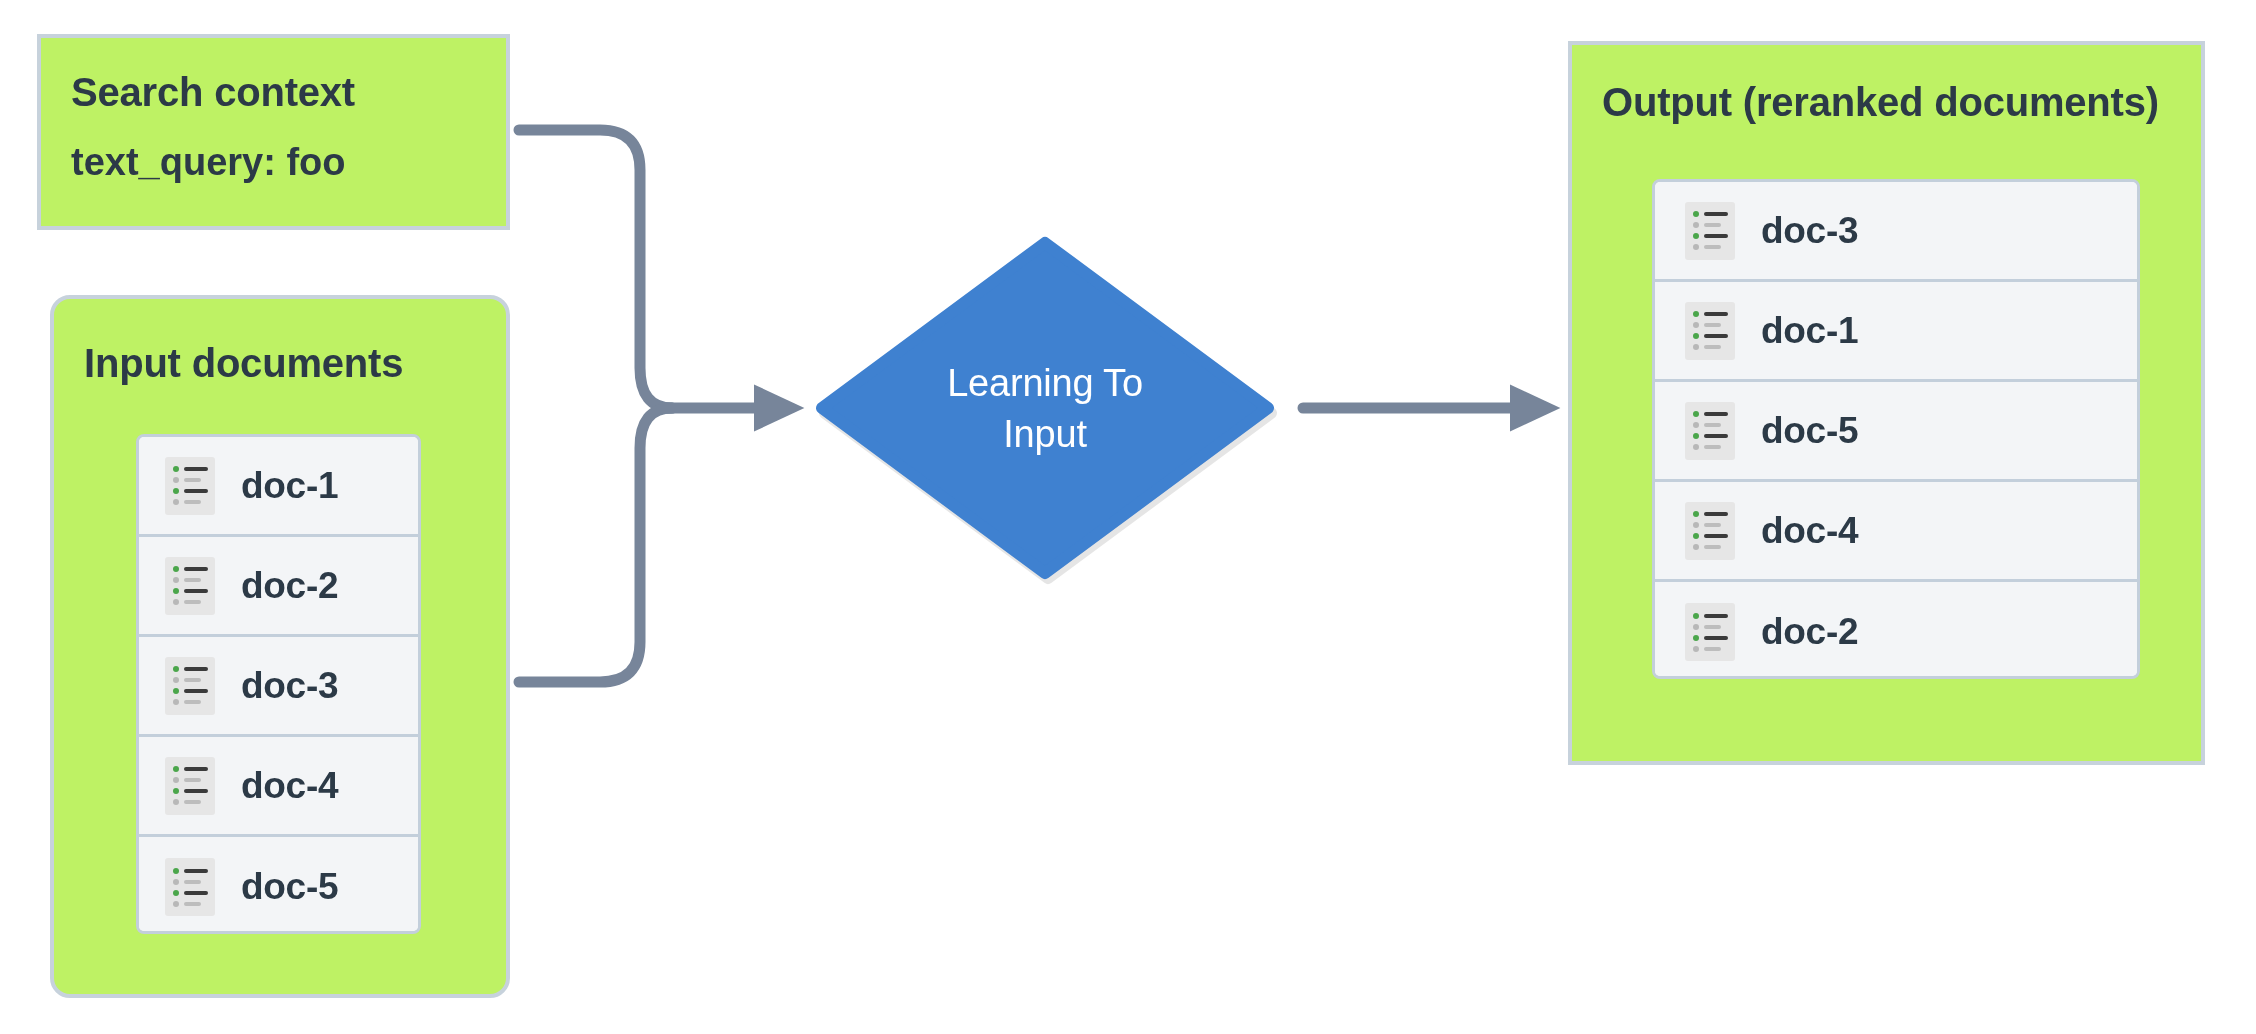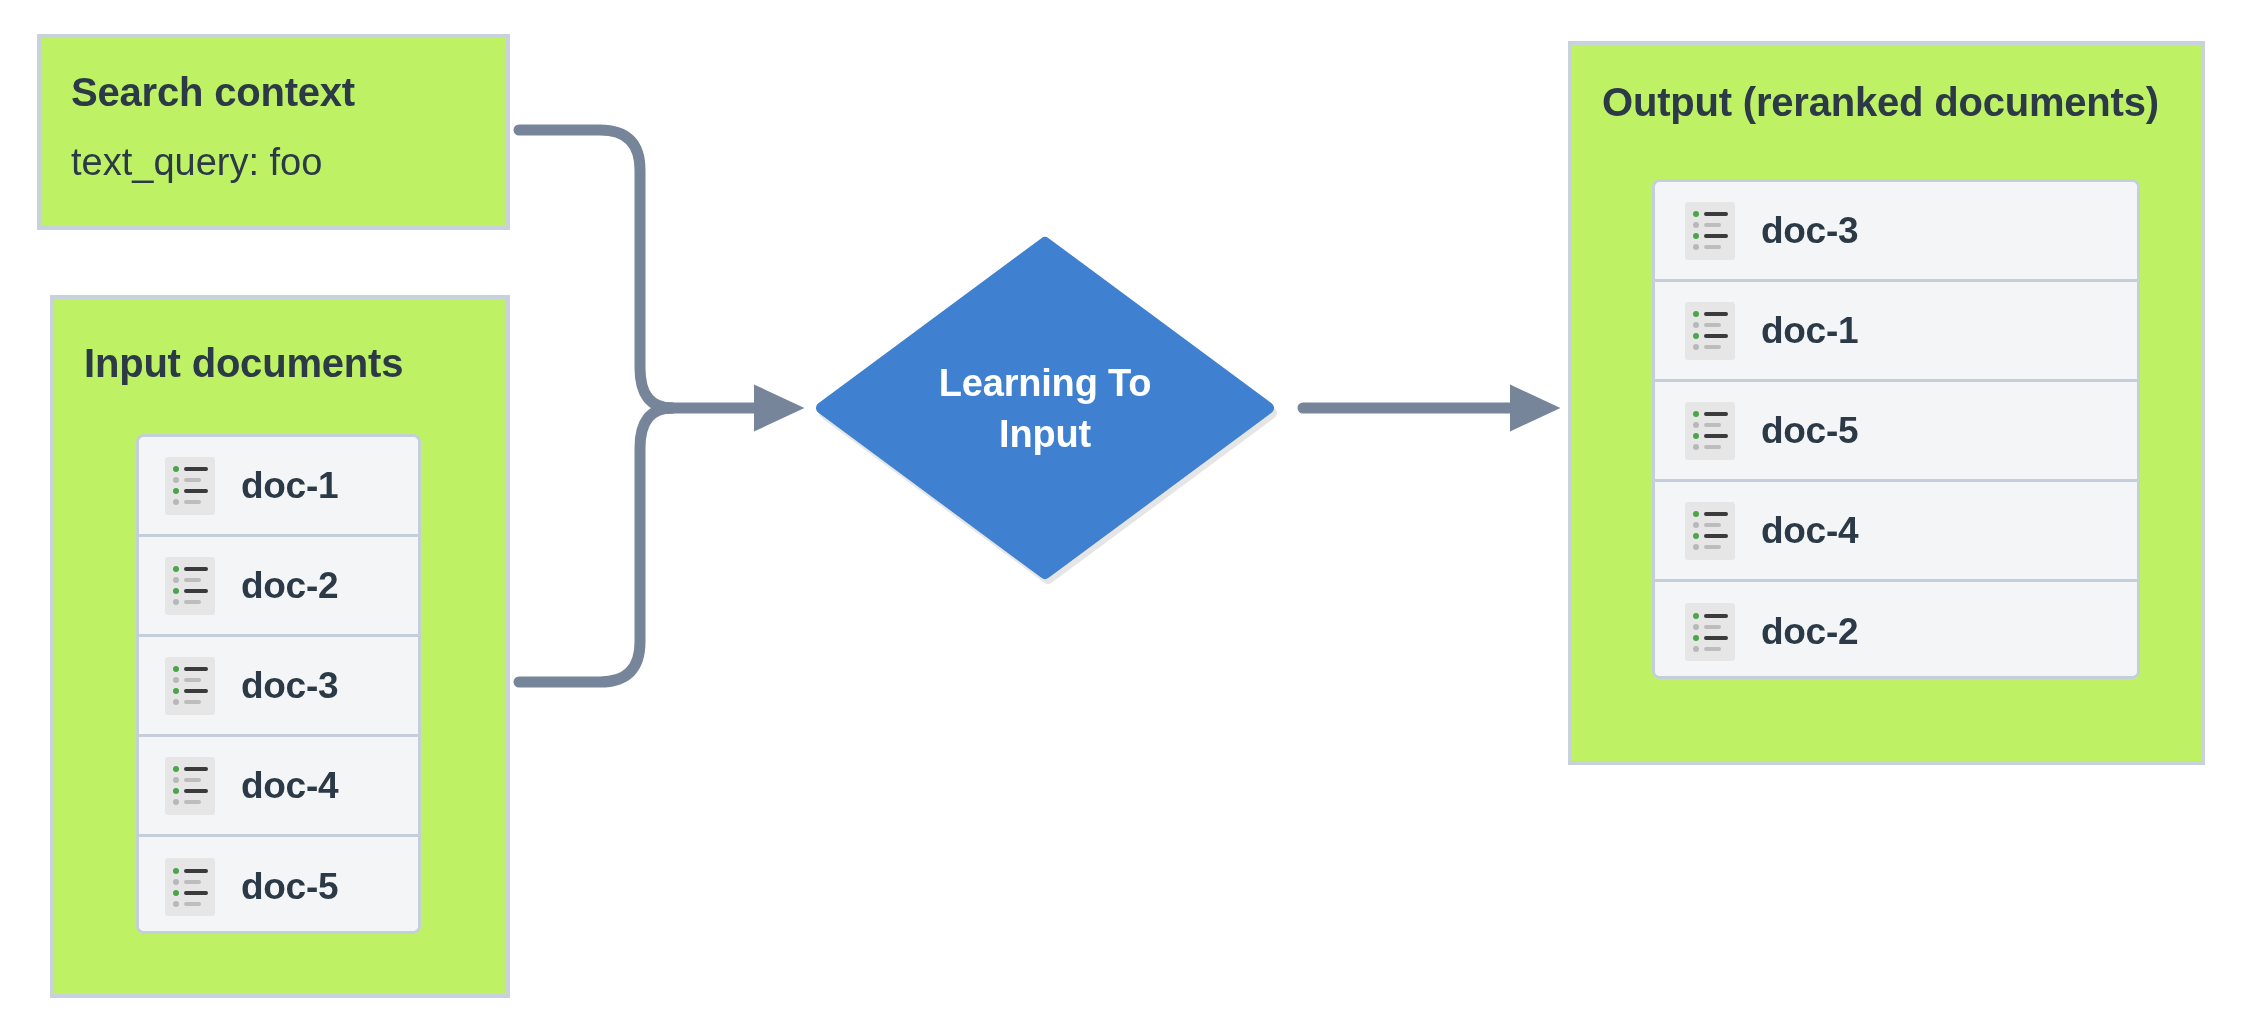--- a/index.html
+++ b/index.html
@@ -32,21 +32,21 @@
   }
 
   .panel-title {
     font-weight: bold;
     color: #2c3a47;
     letter-spacing: -0.2px;
   }
 
   .panel-sub {
     color: #2c3a47;
-    font-weight: normal;
+    font-weight: bold;
   }
 
   
   #search-context {
     left: 37px;
     top: 34px;
     width: 473px;
     height: 196px;
   }
   #search-context .panel-title {
@@ -61,20 +61,21 @@
     top: 103px;
     font-size: 38px;
   }
 
   
   #input-documents {
     left: 50px;
     top: 295px;
     width: 460px;
     height: 703px;
+    border-radius: 20px;
   }
   #input-documents .panel-title {
     position: absolute;
     left: 30px;
     top: 42px;
     font-size: 40px;
   }
 
   
   #output-panel {
@@ -183,21 +184,21 @@
     left: 0;
     top: 0;
     width: 470px;
     height: 355px;
     display: flex;
     align-items: center;
     justify-content: center;
     text-align: center;
     color: #ffffff;
     font-size: 38px;
-    font-weight: bold;
+    font-weight: normal;
     line-height: 1.32;
     letter-spacing: -0.2px;
     pointer-events: none;
   }
 
   
   #connectors {
     position: absolute;
     left: 0; top: 0;
     width: 2256px;

